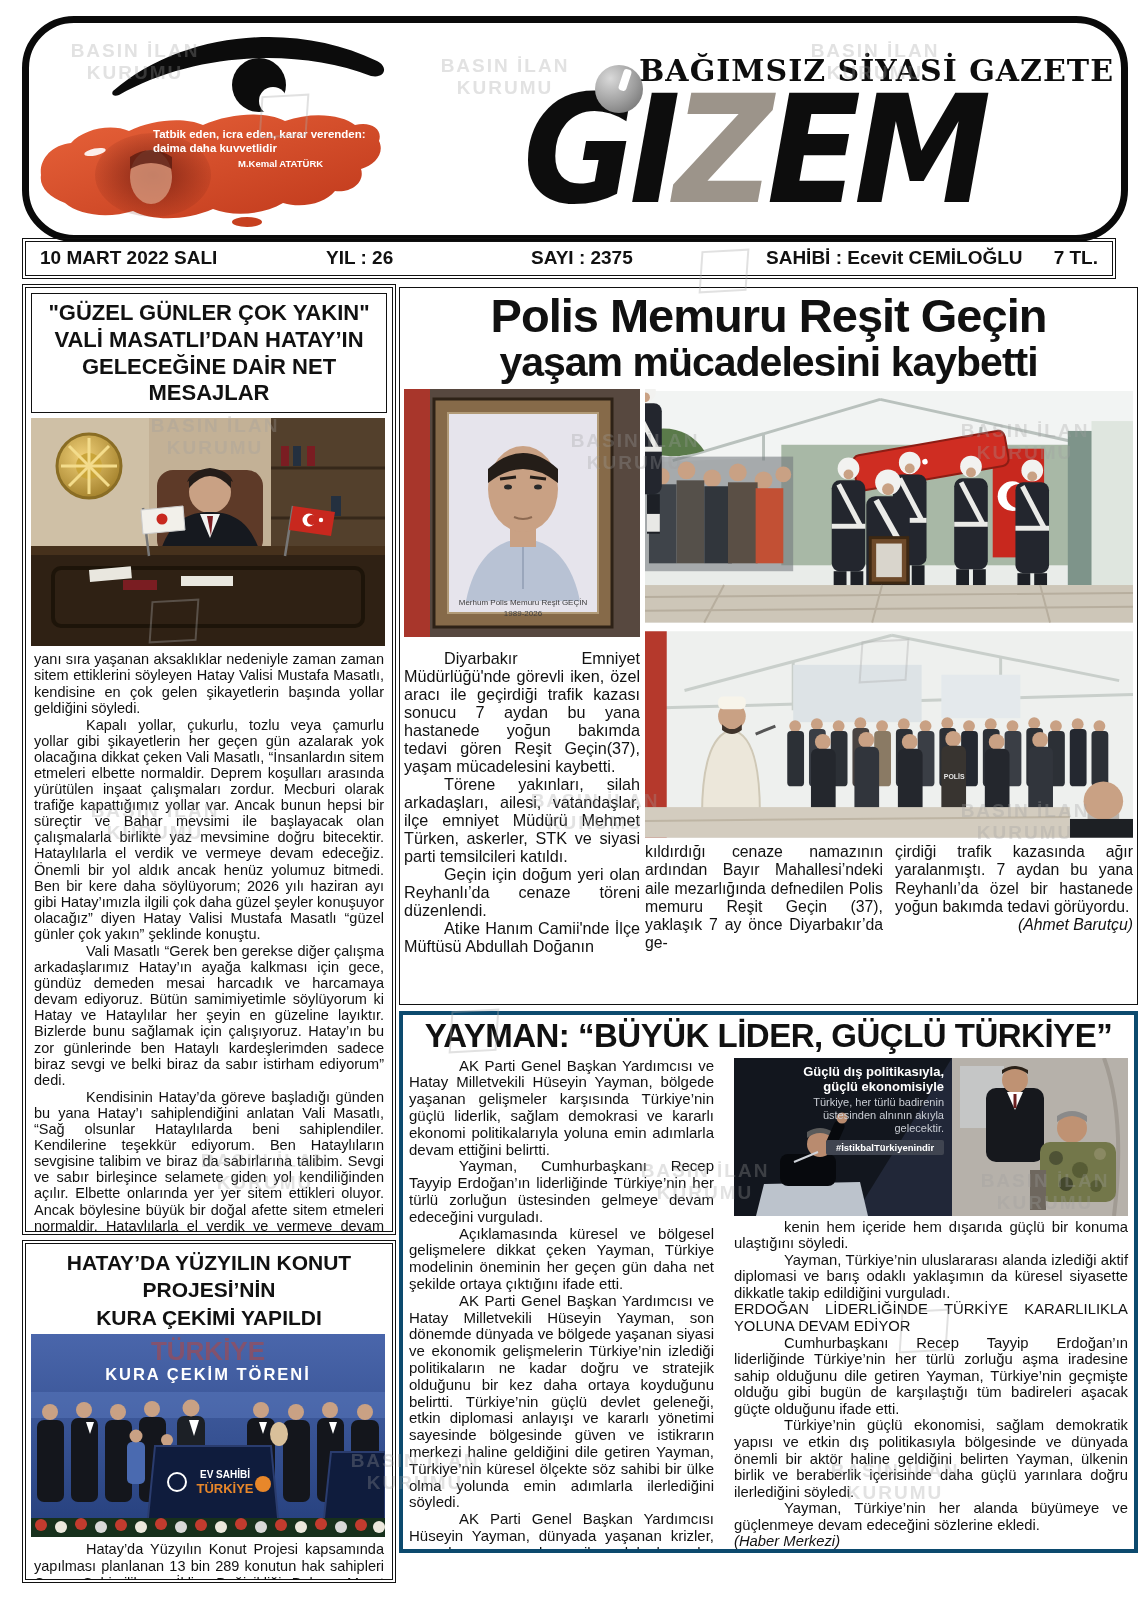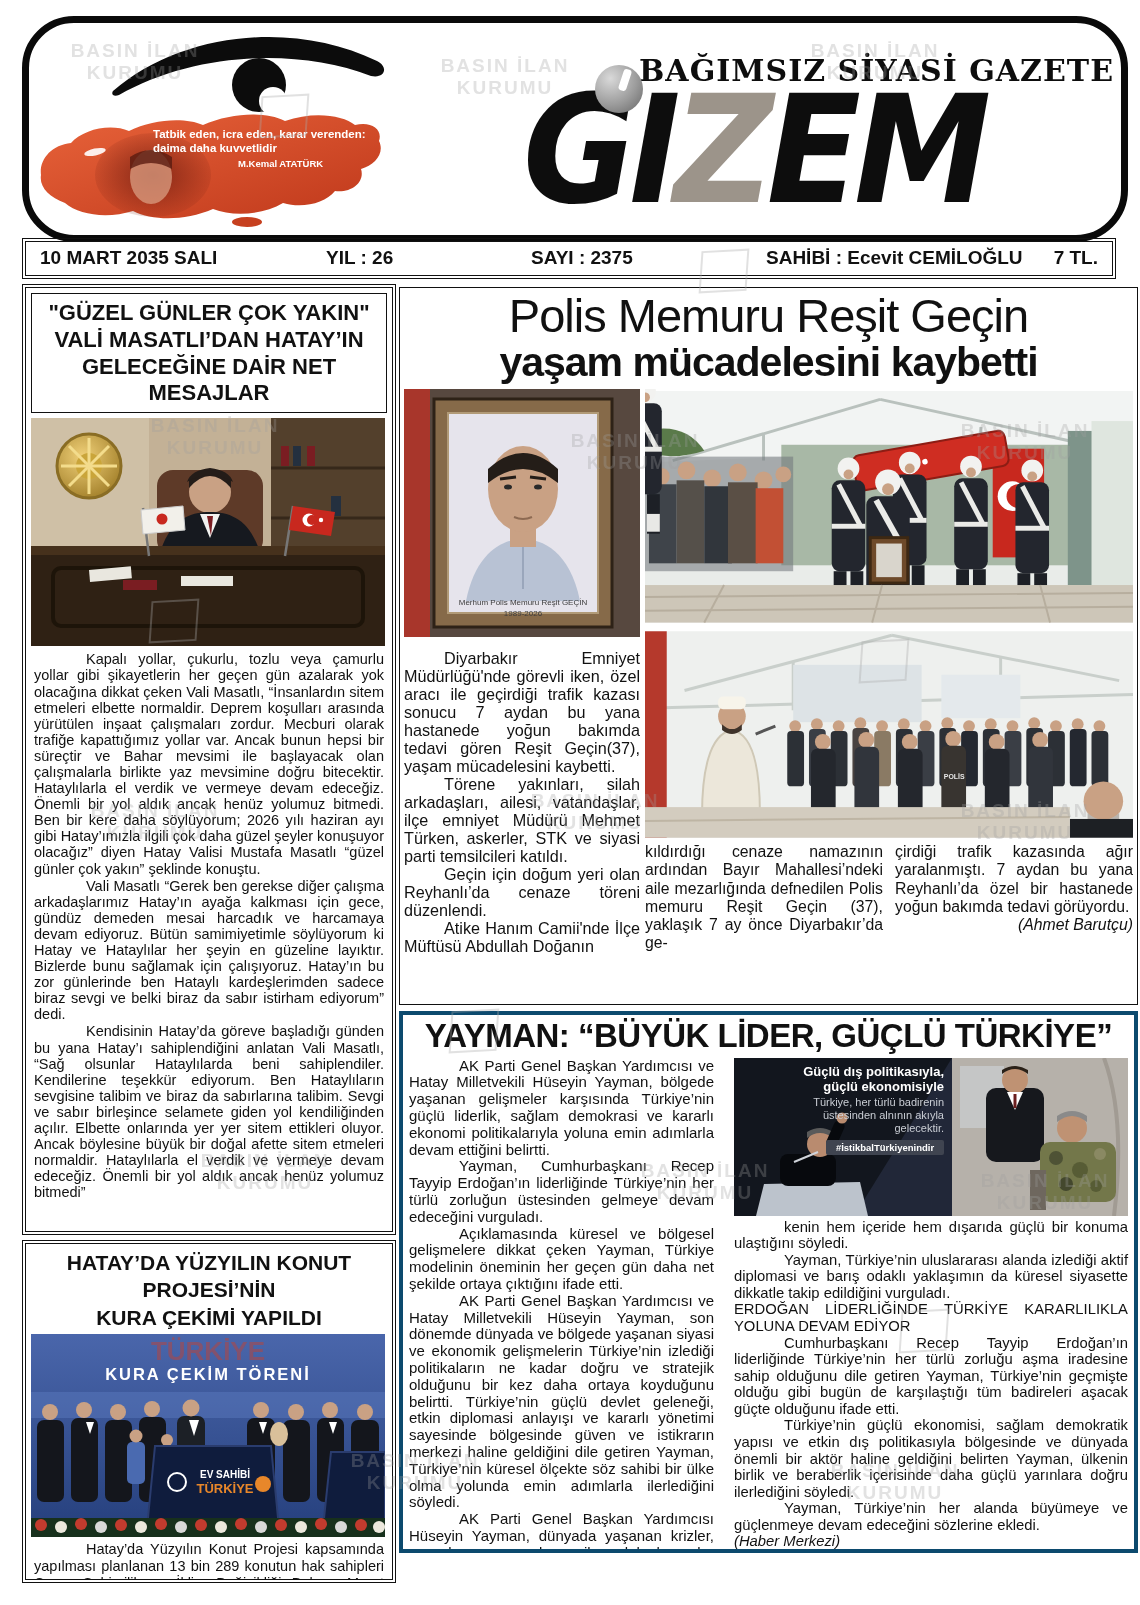--- a/index.html
+++ b/index.html
@@ -48,21 +48,21 @@
   .bodytext p{margin:0 0 1px;}
   .ind{text-indent:52px;}
   .byline{float:right;font-style:italic;}
   
   .konut{margin-top:11px;height:337px;overflow:hidden;}
   .k-head{text-align:center;font-weight:bold;font-size:21px;line-height:1.3;padding:5px 0 3px;}
   .k-photo{display:block;margin:0 5px;width:354px;height:203px;}
   .k-cap{margin:4px 8px 0;font-size:14.5px;line-height:1.17;text-align:justify;text-indent:52px;}
   
   .gecin{border:1.5px solid #111;height:718px;overflow:hidden;}
-  .g-head1{text-align:center;font-weight:normal;font-size:47px;line-height:1.04;
+  .g-head1{text-align:center;font-weight:bold;font-size:47px;line-height:1.04;
            letter-spacing:-1px;padding-top:4px;}
   .g-head2{text-align:center;font-weight:bold;font-size:41px;line-height:1.05;letter-spacing:-1px;}
   .g-grid{display:grid;grid-template-columns:236px 1fr;gap:5px;padding:5px 4px 0;}
   .g-portrait{display:block;width:236px;height:248px;}
   .g-col1{font-size:16.2px;line-height:1.11;text-align:justify;margin-top:12px;}
   .g-col1 p{margin:0;text-indent:40px;}
   .g-photo{display:block;width:100%;}
   .g-tworow{display:grid;grid-template-columns:1fr 1fr;gap:12px;margin-top:3px;
             font-size:15.8px;line-height:1.16;text-align:justify;}
   .g-tworow p{margin:0;}
@@ -123,21 +123,21 @@
 
     <div class="tagline">BAĞIMSIZ SİYASİ GAZETE</div>
 
     <div class="logo">
       <div class="logo-text"><span>G</span><span>I</span><span class="logo-z">Z</span><span>EM</span></div>
       <div class="logo-dot"></div>
     </div>
   </header>
 
   <div class="dateline">
-    <span class="dl-date">10 MART 2035 SALI</span>
+    <span class="dl-date">10 MART 2022 SALI</span>
     <span class="dl-year">YIL : 26</span>
     <span class="dl-issue">SAYI : 2375</span>
     <span class="dl-owner">SAHİBİ : Ecevit CEMİLOĞLU</span>
     <span class="dl-price">7 TL.</span>
   </div>
 
   <section class="col-left">
 
     <article class="box dbl masatli">
       <div class="headbox">
@@ -197,20 +197,21 @@
           <line x1="112" y1="90" x2="118" y2="138" stroke="#777" stroke-width="2.5"></line>
           <polygon points="110,92 152,88 154,112 112,116" fill="#f2f0ea" stroke="#ccc"></polygon>
           <circle cx="131" cy="101" r="5.5" fill="#c8281e"></circle>
         </g>
         <rect x="58" y="152" width="42" height="12" fill="#e9e7df" transform="rotate(-5 58 152)"></rect>
         <rect x="150" y="158" width="52" height="10" fill="#e9e7df"></rect>
         <rect x="92" y="162" width="34" height="10" fill="#7a1d22"></rect>
       </svg>
 
       <div class="bodytext">
+        <p>yanı sıra yaşanan aksaklıklar nedeniyle zaman zaman sitem ettiklerini söyleyen Hatay Valisi Mustafa Masatlı, kendisine en çok gelen şikayetlerin başında yollar geldiğini söyledi.</p>
         <p class="ind">Kapalı yollar, çukurlu, tozlu veya çamurlu yollar gibi şikayetlerin her geçen gün azalarak yok olacağına dikkat çeken Vali Masatlı, “İnsanlardın sitem etmeleri elbette normaldir. Deprem koşulları arasında yürütülen inşaat çalışmaları zordur. Mecburi olarak trafiğe kapattığımız yollar var. Ancak bunun hepsi bir süreçtir ve Bahar mevsimi ile başlayacak olan çalışmalarla birlikte yaz mevsimine doğru bitecektir. Hataylılarla el verdik ve vermeye devam edeceğiz. Önemli bir yol aldık ancak henüz yolumuz bitmedi. Ben bir kere daha söylüyorum; 2026 yılı haziran ayı gibi Hatay’ımızla ilgili çok daha güzel şeyler konuşuyor olacağız” diyen Hatay Valisi Mustafa Masatlı “güzel günler çok yakın” şeklinde konuştu.</p>
         <p class="ind">Vali Masatlı “Gerek ben gerekse diğer çalışma arkadaşlarımız Hatay’ın ayağa kalkması için gece, gündüz demeden mesai harcadık ve harcamaya devam ediyoruz. Bütün samimiyetimle söylüyorum ki Hatay ve Hataylılar her şeyin en güzeline layıktır. Bizlerde bunu sağlamak için çalışıyoruz. Hatay’ın bu zor günlerinde ben Hataylı kardeşlerimden sadece biraz sevgi ve belki biraz da sabır istirham ediyorum” dedi.</p>
         <p class="ind"><span>Kendisinin Hatay’da göreve başladığı günden bu yana Hatay’ı sahiplendiğini anlatan Vali Masatlı, “Sağ olsunlar Hataylılarda beni sahiplendiler. Kendilerine teşekkür ediyorum. Ben Hataylıların sevgisine talibim ve biraz da sabırlarına talibim. Sevgi ve sabır birleşince selamete giden yol kendiliğinden açılır. Elbette onlarında yer yer sitem ettikleri oluyor. Ancak böylesine büyük bir doğal afette sitem etmeleri normaldir. Hataylılarla el verdik ve vermeye devam edeceğiz. Önemli bir yol aldık ancak henüz yolumuz bitmedi”</span>
            </p>
       </div>
     </article>
 
     <article class="box dbl konut">
       <div class="k-head">
         <div>HATAY’DA YÜZYILIN KONUT PROJESİ’NİN</div>

